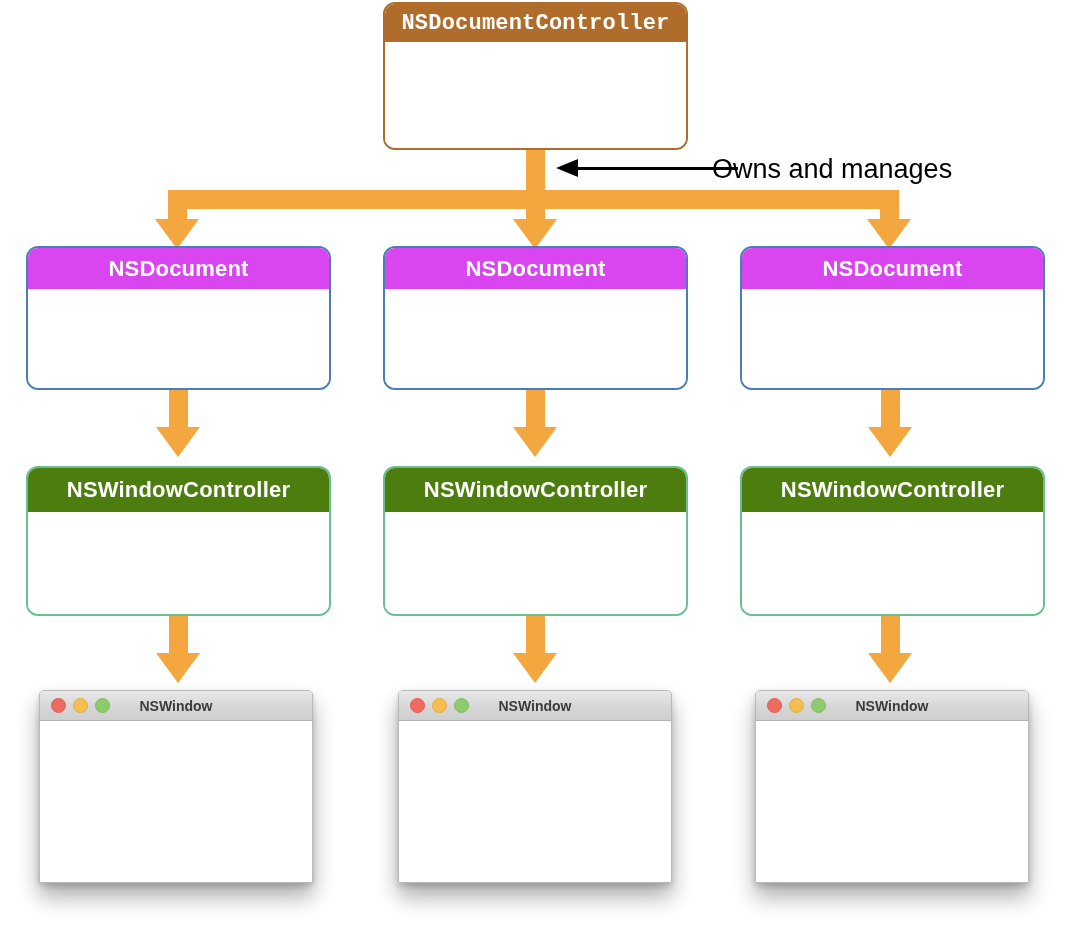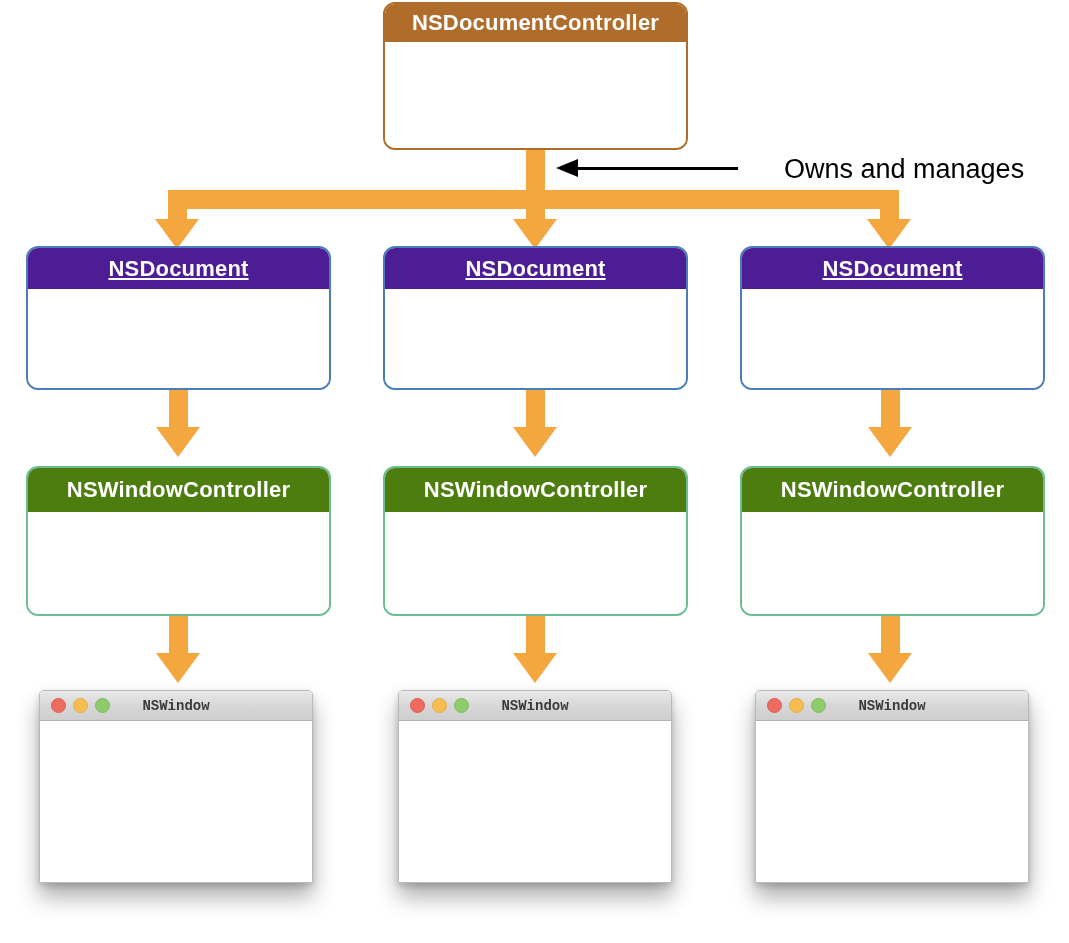--- a/index.html
+++ b/index.html
@@ -45,21 +45,21 @@
     background: #ffffff;
     width: 100%;
   }
 
   
   .box-controller { border-color: #b06c2b; }
   .box-controller .hdr { background: #b06c2b; }
 
   
   .box-document { border-color: #4a7ebb; }
-  .box-document .hdr { background: #4c1d95; text-decoration: underline; }
+  .box-document .hdr { background: #d946ef; }
 
   
   .box-wincontroller { border-color: #6bbe92; }
   .box-wincontroller .hdr { background: #4d7c0f; }
 
   
   .orange-rect {
     position: absolute;
     background: #f5a73f;
   }
@@ -126,53 +126,52 @@
   .light.yellow { background: #f6bd50; border: 1px solid #e4ad45; }
   .light.green  { background: #8dcb6c; border: 1px solid #7fbc5f; }
   .ns-window .wtitle {
     position: absolute;
     left: 0; right: 0;
     text-align: center;
     font-size: 14px;
     font-weight: bold;
     color: #3b3b3b;
     pointer-events: none;
-    font-family: Liberation Mono, monospace;
   }
   .ns-window .content {
     background: #ffffff;
     height: calc(100% - 30px);
   }
 </style>
 </head>
 <body>
 
 <div id="canvas">
 
   <div class="class-box box-controller" style="left:383px; top:2px; width:305px; height:148px;">
-    <div class="hdr" style="height:38px; font-size:22px;">NSDocumentController</div>
+    <div class="hdr" style="height:38px; font-size:22px;font-family:Liberation Mono, monospace;">NSDocumentController</div>
     <div class="body" style="height:106px;"></div>
   </div>
 
   <div class="orange-rect" style="left:526px; top:150px; width:19px; height:52px;"></div>
 
   <div class="orange-rect" style="left:168px; top:190px; width:731px; height:19px;"></div>
 
   <div class="orange-rect" style="left:168px; top:190px; width:19px; height:30px;"></div>
   <div class="orange-arrowhead" style="left:155px; top:219px;"></div>
 
   <div class="orange-rect" style="left:526px; top:190px; width:19px; height:30px;"></div>
   <div class="orange-arrowhead" style="left:513px; top:219px;"></div>
 
   <div class="orange-rect" style="left:880px; top:190px; width:19px; height:30px;"></div>
   <div class="orange-arrowhead" style="left:867px; top:219px;"></div>
 
   <div class="ann-line" style="left:578px; top:167px; width:160px;"></div>
   <div class="ann-head" style="left:556px; top:159px;"></div>
-  <div class="ann-label" style="left:784px; top:156px;">Owns and manages</div>
+  <div class="ann-label" style="left:712px; top:156px;">Owns and manages</div>
 
   <div class="class-box box-document" style="left:26px; top:246px; width:305px; height:144px;">
     <div class="hdr" style="height:41px; font-size:22px;">NSDocument</div>
     <div class="body" style="height:99px;"></div>
   </div>
 
   <div class="orange-rect" style="left:169px; top:390px; width:19px; height:38px;"></div>
   <div class="orange-arrowhead" style="left:156px; top:427px;"></div>
 
   <div class="class-box box-wincontroller" style="left:26px; top:466px; width:305px; height:150px;">

